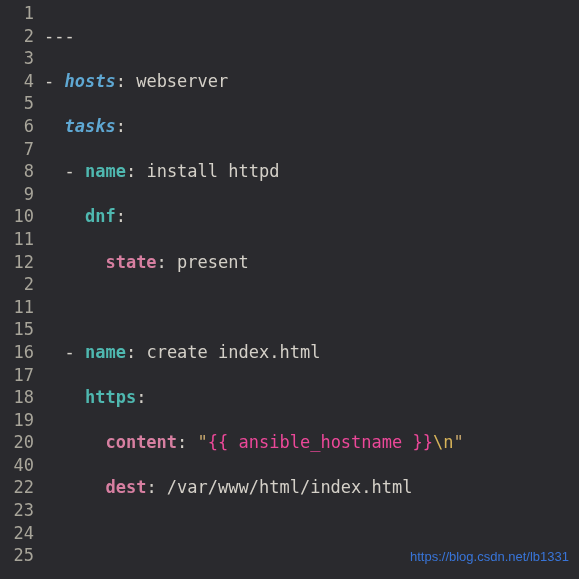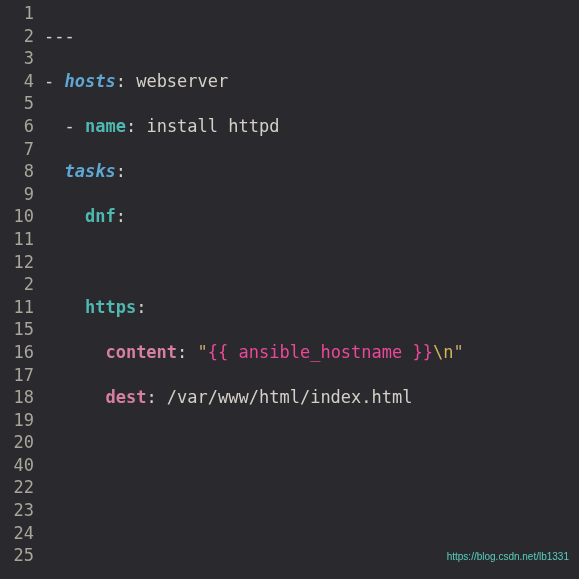--- a/index.html
+++ b/index.html
@@ -35,23 +35,23 @@
   .k-pink   { color: #d77fa1; font-weight: bold; }
   .k-yellow { color: #d8b45a; }
   .k-str    { color: #c9a96e; }
   .k-expr   { color: #ec4899; }
   .p        { color: #d4d0c8; }
   .dash     { color: #d4d0c8; }
   .watermark {
     position: absolute;
     right: 10px;
     bottom: 10px;
-    color: #5eead4;
+    color: #3b82f6;
     font-family: Arial, sans-serif;
-    font-size: 10px;
+    font-size: 13px;
     opacity: 0.85;
   }
 </style>
 </head>
 <body>
 
 <div class="editor">
   <div class="gutter">
     <div class="ln">1</div>
     <div class="ln">2</div>
@@ -76,24 +76,26 @@
     <div class="ln">40</div>
     <div class="ln">22</div>
     <div class="ln">23</div>
     <div class="ln">24</div>
     <div class="ln">25</div>
   </div>
 
   <div class="code">
 <div class="cl"><span class="p">---</span></div>
 <div class="cl"><span class="dash">- </span><span class="k-blue">hosts</span><span class="p">:</span><span class="p"> webserver</span></div>
+<div class="cl"><span>  </span><span class="k-blue">tasks</span><span class="p">:</span></div>
 <div class="cl"><span>  </span><span class="dash">- </span><span class="k-teal">name</span><span class="p">:</span><span class="p"> install httpd</span></div>
-<div class="cl"><span>  </span><span class="k-blue">tasks</span><span class="p">:</span></div>
 <div class="cl"><span>    </span><span class="k-teal">dnf</span><span class="p">:</span></div>
+<div class="cl"><span>      </span><span class="k-pink">state</span><span class="p">:</span><span class="p"> present</span></div>
 <div class="cl"> </div>
+<div class="cl"><span>  </span><span class="dash">- </span><span class="k-teal">name</span><span class="p">:</span><span class="p"> create index.html</span></div>
 <div class="cl"><span>    </span><span class="k-teal">https</span><span class="p">:</span></div>
 <div class="cl"><span>      </span><span class="k-pink">content</span><span class="p">: </span><span class="k-str">"</span><span class="k-expr">{{ ansible_hostname }}</span><span class="k-yellow">\n</span><span class="k-str">"</span></div>
 <div class="cl"><span>      </span><span class="k-pink">dest</span><span class="p">:</span><span class="p"> /var/www/html/index.html</span></div>
 <div class="cl"> </div>
 
 
 
 
 
 

